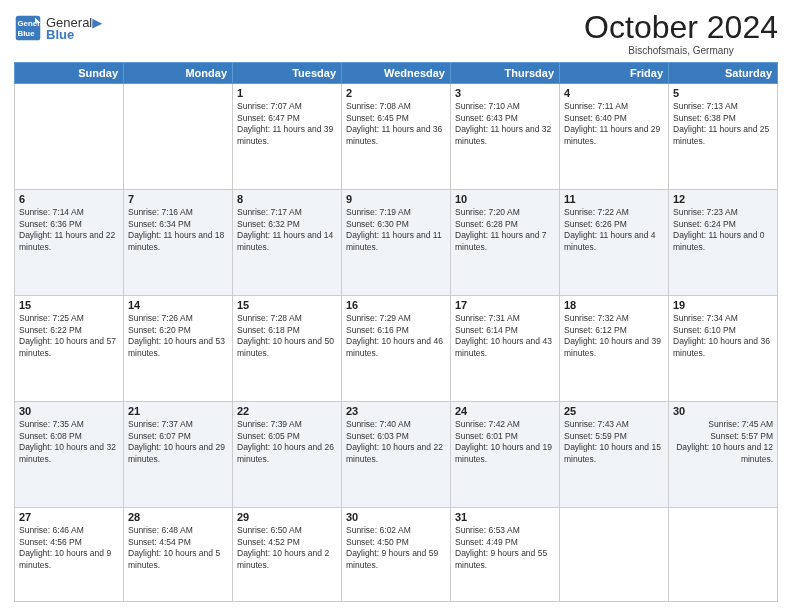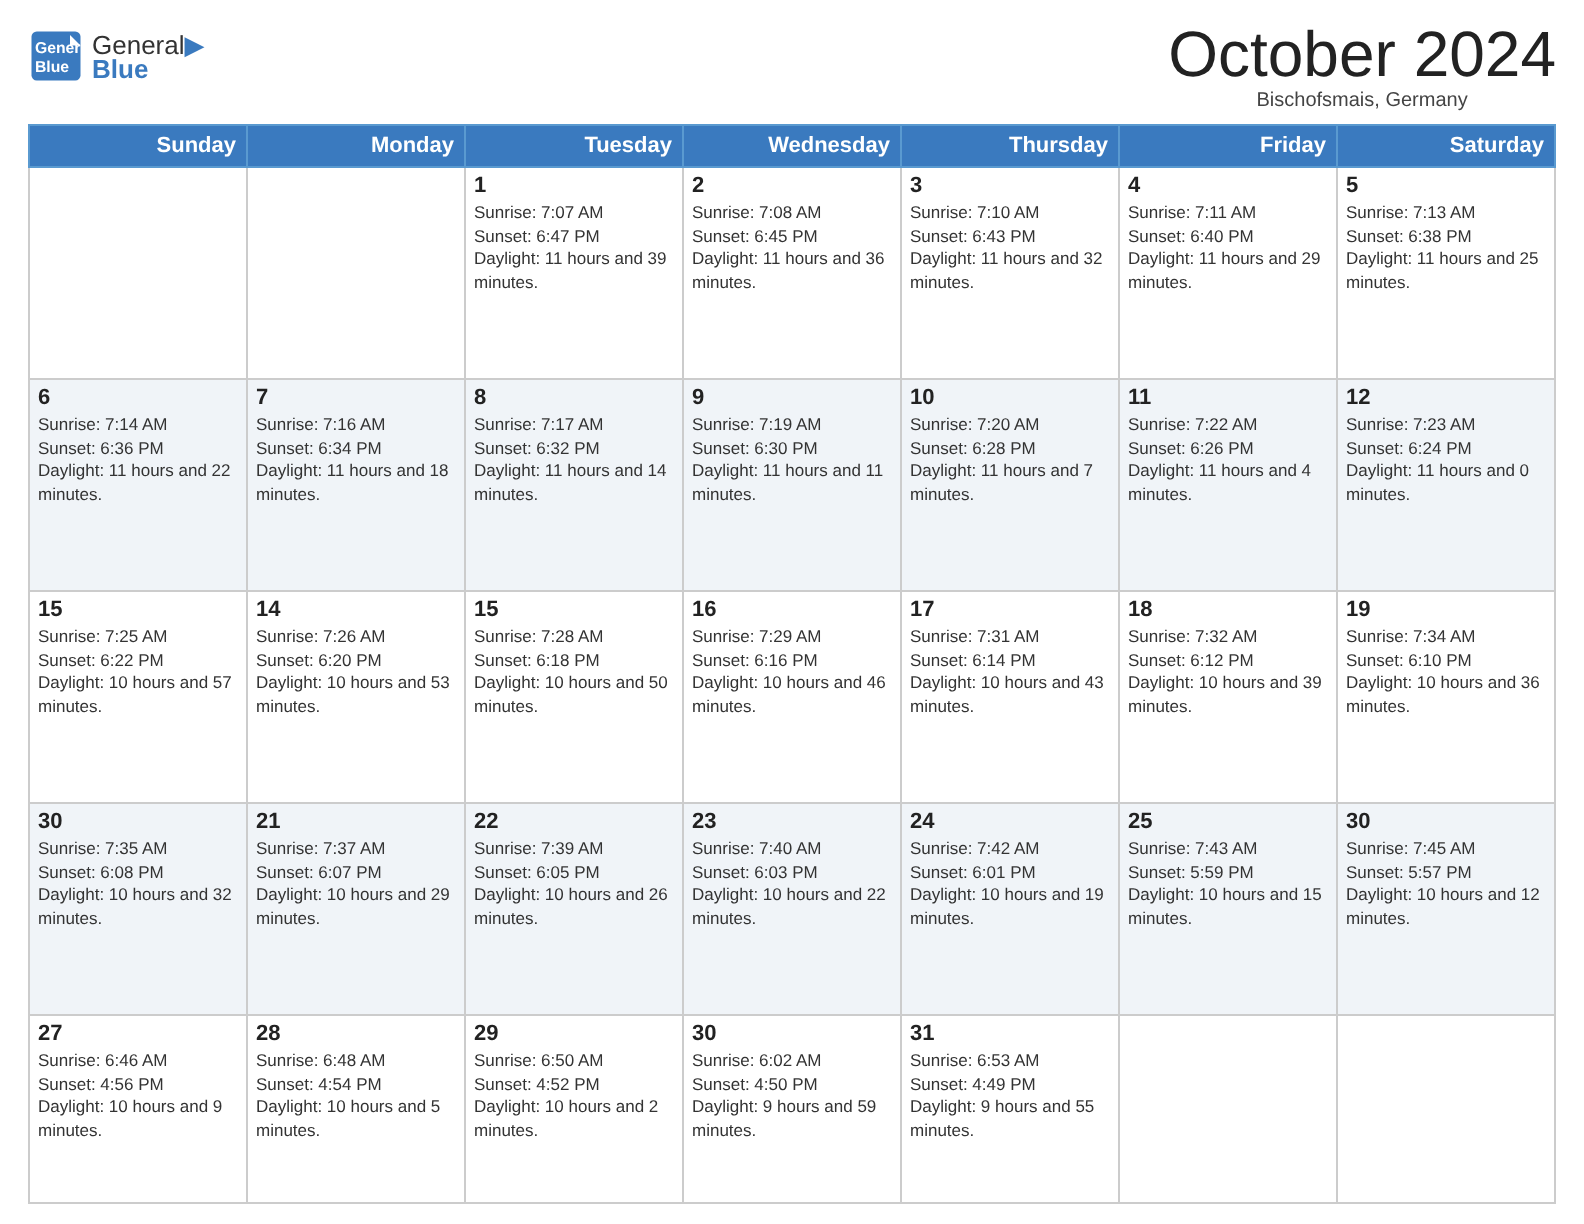--- a/index.html
+++ b/index.html
@@ -282,21 +282,21 @@
 Daylight: 10 hours and 19 minutes.</div>
           </td>
           <td>
             <span class="day-num">25</span>
             <div class="cell-text" style="white-space: pre-line;">Sunrise: 7:43 AM
 Sunset: 5:59 PM
 Daylight: 10 hours and 15 minutes.</div>
           </td>
           <td>
             <span class="day-num">30</span>
-            <div class="cell-text" style="white-space: pre-line;">Sunrise: 7:45 AM
+            <div class="cell-text" style="white-space: pre-line; text-align: right;">Sunrise: 7:45 AM
 Sunset: 5:57 PM
 Daylight: 10 hours and 12 minutes.</div>
           </td>
         </tr>
         <tr>
           <td>
             <span class="day-num">27</span>
             <div class="cell-text" style="white-space: pre-line;">Sunrise: 6:46 AM
 Sunset: 4:56 PM
 Daylight: 10 hours and 9 minutes.</div>

